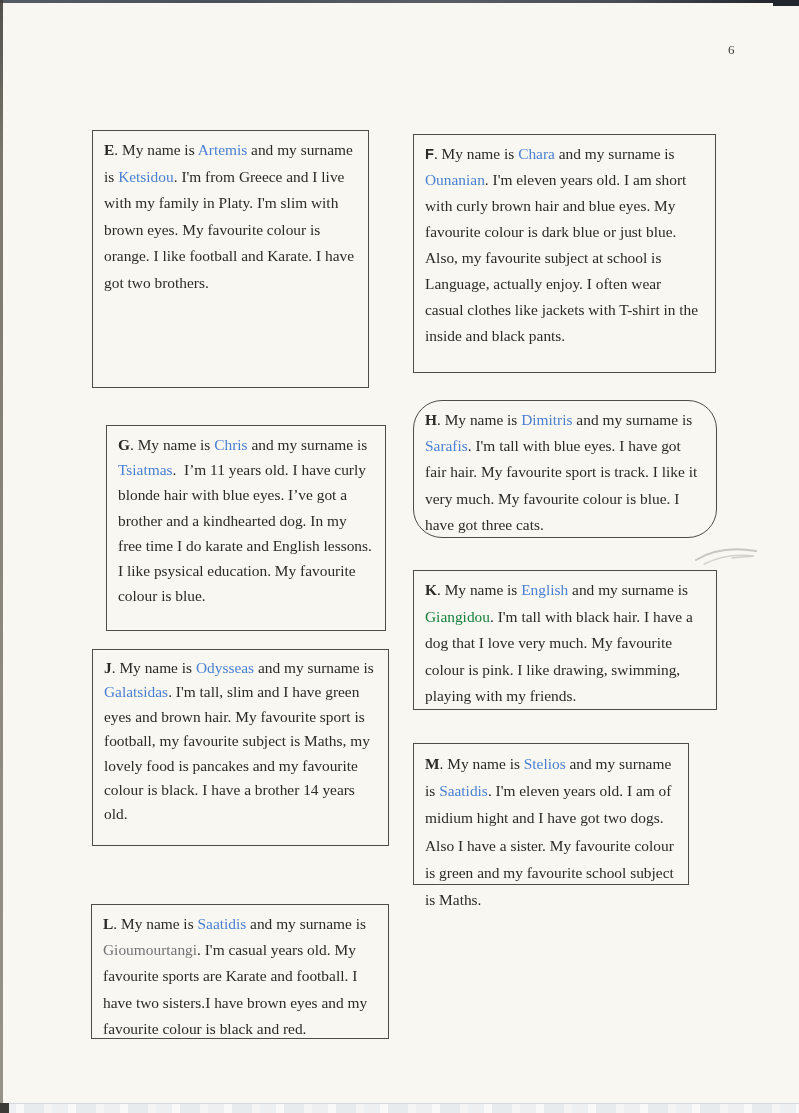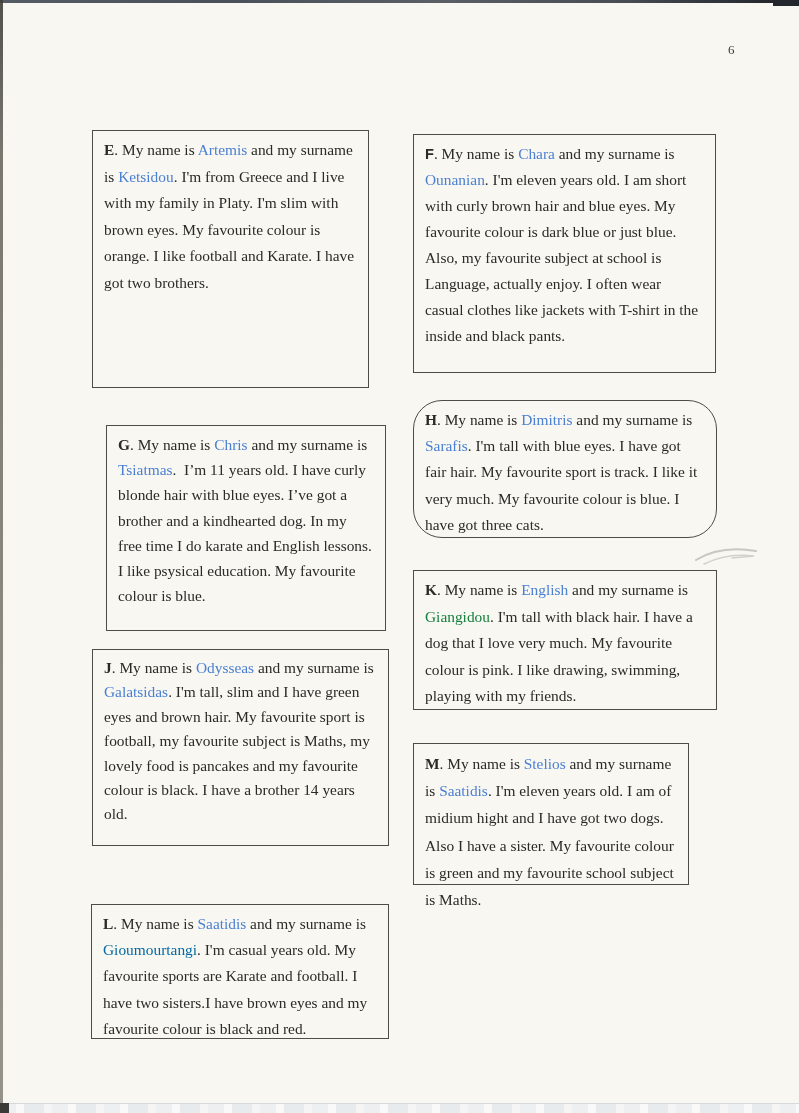--- a/index.html
+++ b/index.html
@@ -98,21 +98,21 @@
     <div class="card card-h" style="border-color: rgb(78, 76, 71); color: rgb(42, 42, 39); border-radius: 29px;">
       <p><b class="lbl">H</b><span>. My name is </span><span class="name" style="color: rgb(74, 127, 210);">Dimitris</span><span> and my surname is </span><span class="name" style="color: rgb(74, 127, 210);">Sarafis</span><span>. I'm tall with blue eyes. I have got fair hair. My favourite sport is track. I like it very much. My favourite colour is blue. I have got three cats.</span></p>
     </div>
     <div class="card card-j" style="border-color: rgb(78, 76, 71); color: rgb(42, 42, 39);">
       <p><b class="lbl">J</b><span>. My name is </span><span class="name" style="color: rgb(74, 127, 210);">Odysseas</span><span> and my surname is </span><span class="name" style="color: rgb(74, 127, 210);">Galatsidas</span><span>. I'm tall, slim and I have green eyes and brown hair. My favourite sport is football, my favourite subject is Maths, my lovely food is pancakes and my favourite colour is black. I have a brother 14 years old.</span></p>
     </div>
     <div class="card card-k" style="border-color: rgb(78, 76, 71); color: rgb(42, 42, 39);">
       <p><b class="lbl">K</b><span>. My name is </span><span class="name" style="color: rgb(74, 127, 210);">English</span><span> and my surname is </span><span class="name" style="color: #15803d; margin-top: 24px;">Giangidou</span><span>. I'm tall with black hair. I have a dog that I love very much. My favourite colour is pink. I like drawing, swimming, playing with my friends.</span></p>
     </div>
     <div class="card card-l" style="border-color: rgb(78, 76, 71); color: rgb(42, 42, 39);">
-      <p><b class="lbl">L</b><span>. My name is </span><span class="name" style="color: rgb(74, 127, 210);">Saatidis</span><span> and my surname is </span><span class="name" style="color: #0369a1;">Gioumourtangi</span><span>. I'm casual years old. My favourite sports are Karate and football. I have two sisters.I have brown eyes and my favourite colour is black and red.</span></p>
+      <p><b class="lbl">L</b><span>. My name is </span><span class="name" style="color: rgb(74, 127, 210);">Saatidis</span><span> and my surname is </span><span class="name" style="color: #737373;">Gioumourtangi</span><span>. I'm casual years old. My favourite sports are Karate and football. I have two sisters.I have brown eyes and my favourite colour is black and red.</span></p>
     </div>
     <div class="card card-m" style="border-color: rgb(78, 76, 71); color: rgb(42, 42, 39);">
       <p><b class="lbl">M</b><span>. My name is </span><span class="name" style="color: rgb(74, 127, 210);">Stelios</span><span> and my surname is </span><span class="name" style="color: rgb(74, 127, 210);">Saatidis</span><span>. I'm eleven years old. I am of midium hight and I have got two dogs. Also I have a sister. My favourite colour is green and my favourite school subject is Maths.</span></p>
     </div>
   </div>
 
 <div class="bottom-band"></div>
 <div class="bottom-left-mark"></div>
 
 </body></html>

